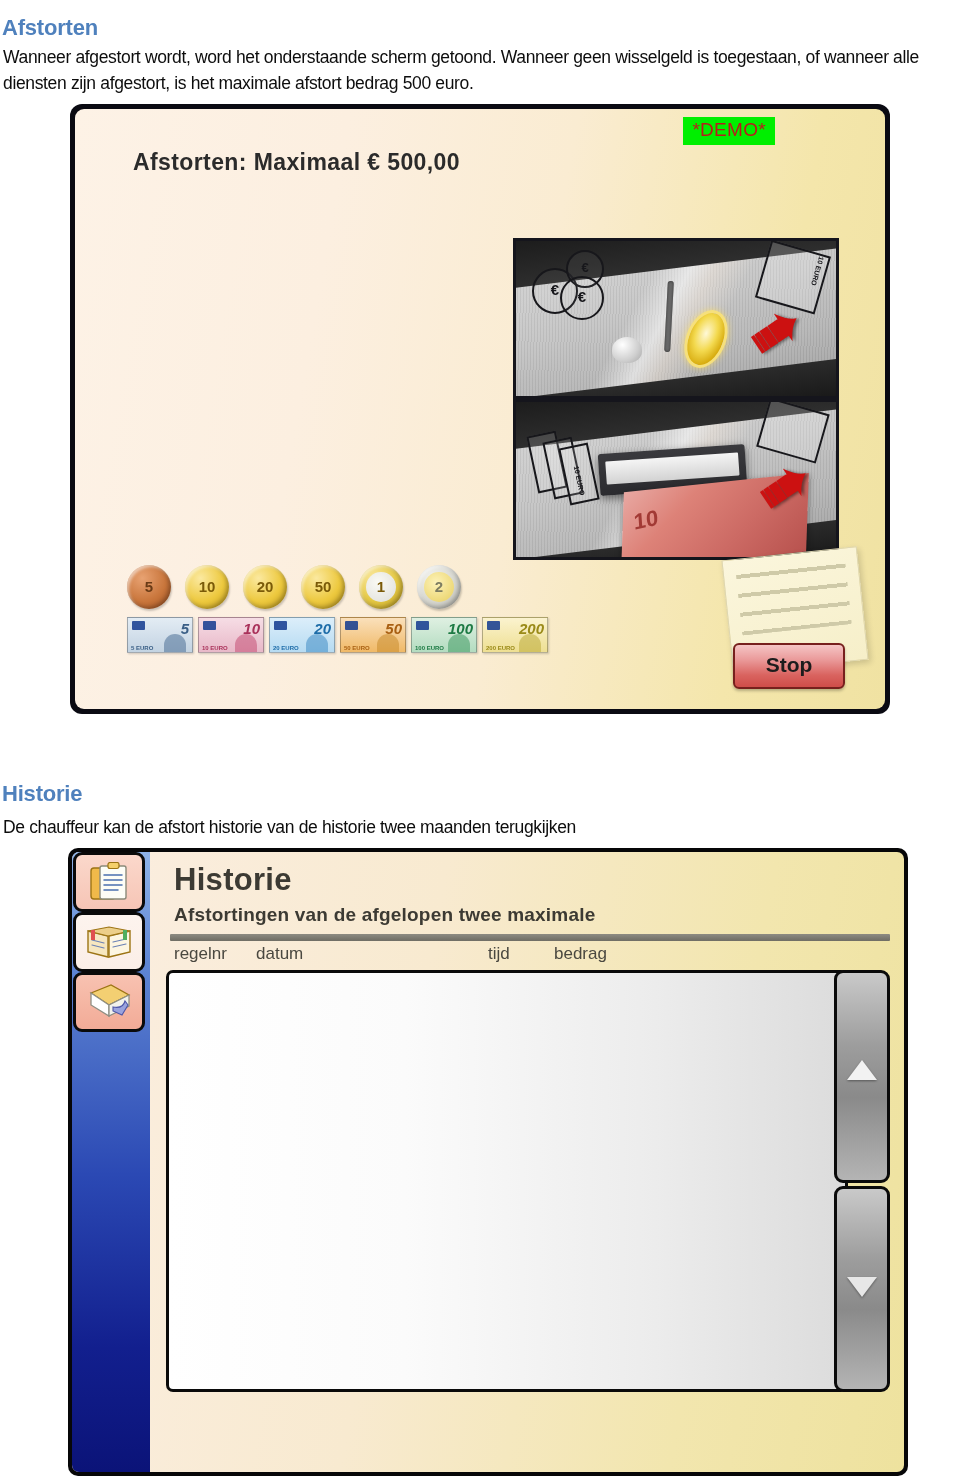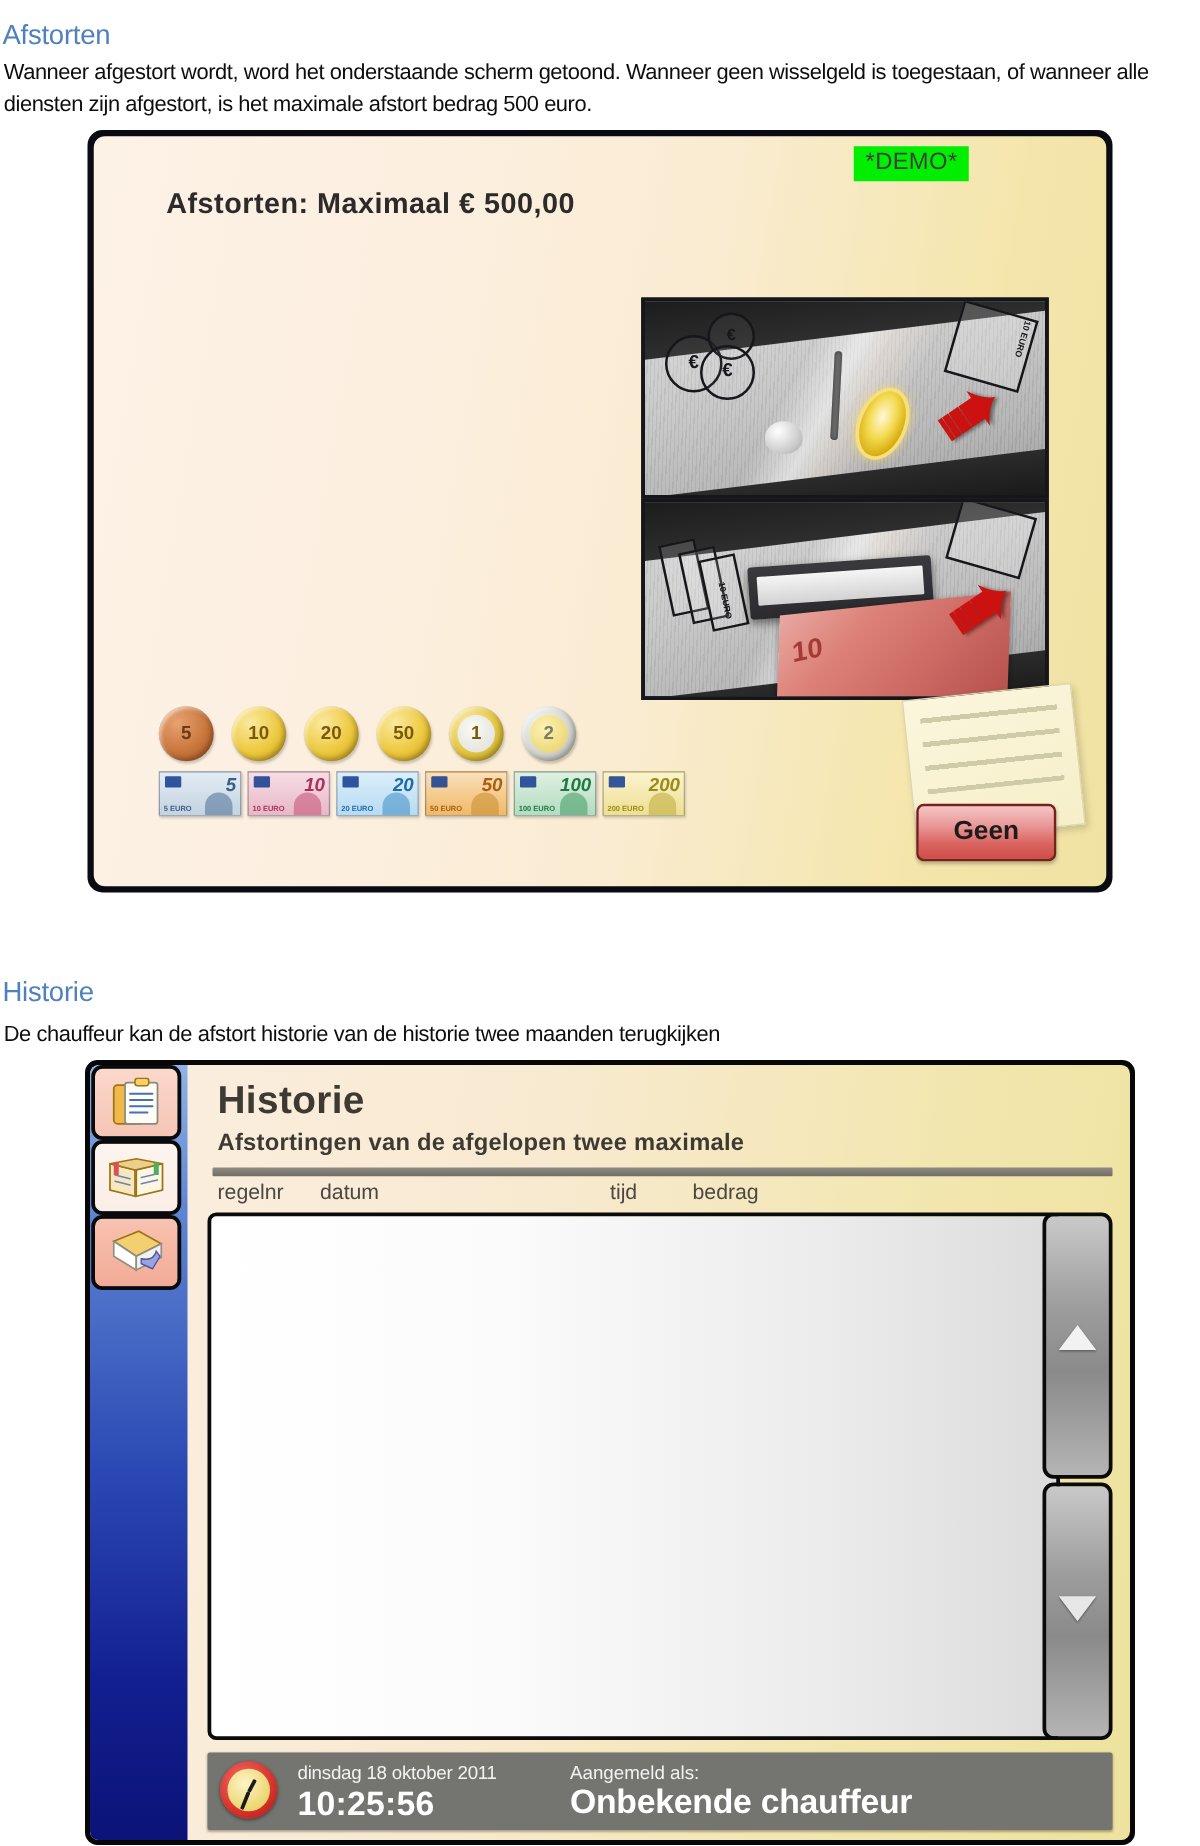--- a/index.html
+++ b/index.html
@@ -12,21 +12,21 @@
     height: 1477px;
     position: relative;
     font-family: "Liberation Sans", sans-serif;
     overflow: hidden;
   }
 
   
   .doc-heading {
     position: absolute;
     font-family: "Liberation Sans", sans-serif;
-    font-weight: normal;
+    font-weight: bold;
     font-size: 22px;
     color: #4f81bd;
     letter-spacing: -0.2px;
     white-space: nowrap;
   }
   .doc-para {
     position: absolute;
     font-family: "Liberation Sans", sans-serif;
     font-size: 17.5px;
     color: #0d0d0d;
@@ -93,21 +93,21 @@
     color: #2b2b2b;
     letter-spacing: 0.3px;
     white-space: nowrap;
   }
 
   .demo-badge {
     position: absolute;
     right: 110px;
     top: 8px;
     background: #00ef00;
-    color: #404040;
+    color: #b91c1c;
     font-size: 19px;
     font-family: "Liberation Sans", sans-serif;
     padding: 3px 9px 5px 9px;
     letter-spacing: 0.3px;
     line-height: 20px;
   }
 
   
   .photo-panel {
     position: absolute;
@@ -737,21 +737,21 @@
       <div class="bill b200" style="left:355px;">
         <span class="flag"></span>
         <span class="arch"></span>
         <span class="bval">200</span>
         <span class="bsmall">200 EURO</span>
       </div>
     </div>
 
     <div id="receipt"></div>
 
-    <div id="stop-button">Geen</div>
+    <div id="stop-button">Stop</div>
   </div>
 </div>
 
 <h1 class="doc-heading" id="heading-historie">Historie</h1>
 
 <p class="doc-para" id="para-historie">De chauffeur kan de afstort historie van de historie twee maanden terugkijken</p>
 
 <div id="historie-shot">
   <div class="hist-outer"></div>
   <div class="hist-inner">
@@ -810,27 +810,15 @@
 
       <div class="hist-list"></div>
 
       <div class="scroll-btn" id="scroll-up">
         <span class="tri up"></span>
       </div>
       <div class="scroll-btn" id="scroll-down">
         <span class="tri down"></span>
       </div>
 
-      <div class="hist-statusbar">
-        <div class="clock-icon">
-          <div class="clock-face">
-            <div class="clock-hand h"></div>
-            <div class="clock-hand m"></div>
-          </div>
-        </div>
-        <div class="sb-date">dinsdag 18 oktober 2011</div>
-        <div class="sb-time">10:25:56</div>
-        <div class="sb-loginlabel">Aangemeld als:</div>
-        <div class="sb-user">Onbekende chauffeur</div>
-      </div>
     </div>
   </div>
 </div>
 
 </body></html>

